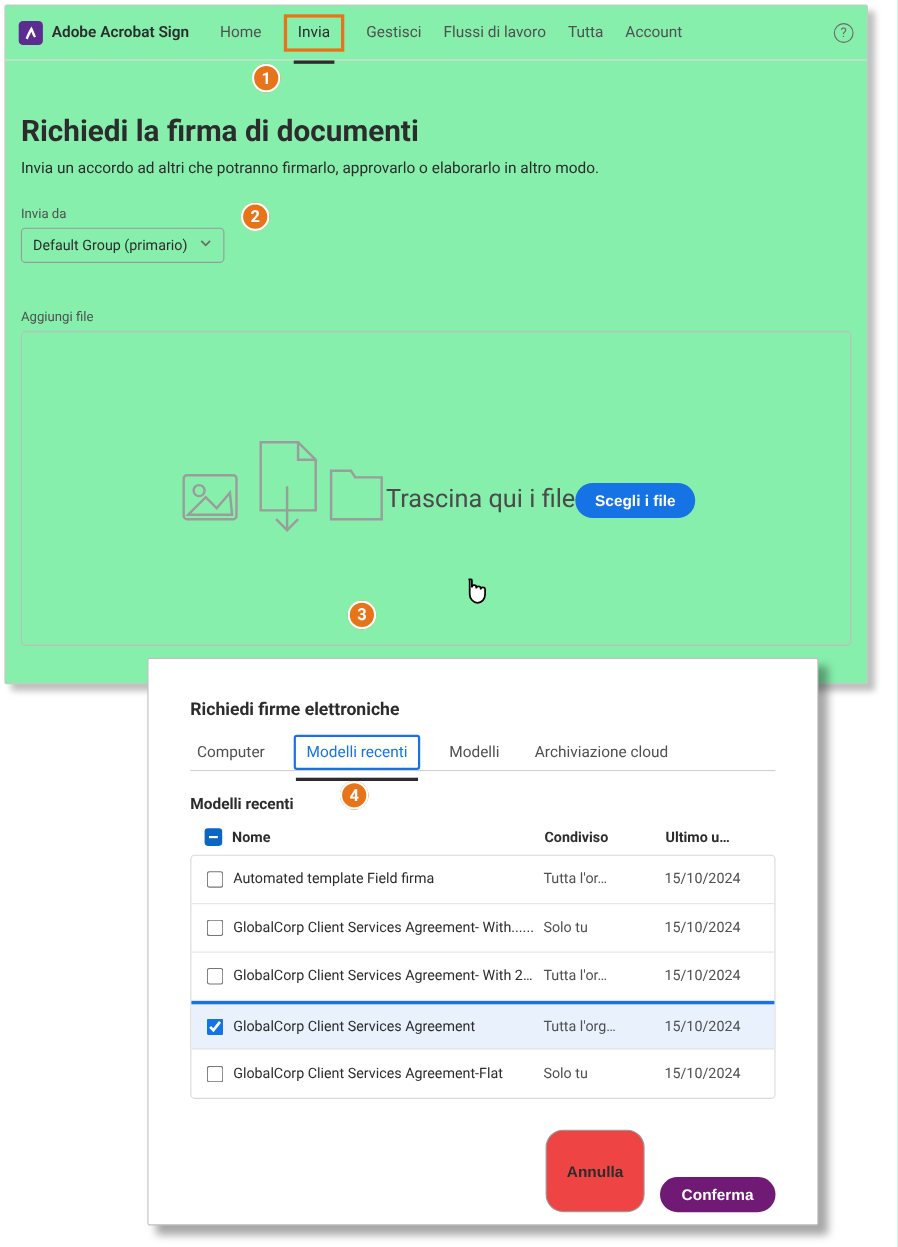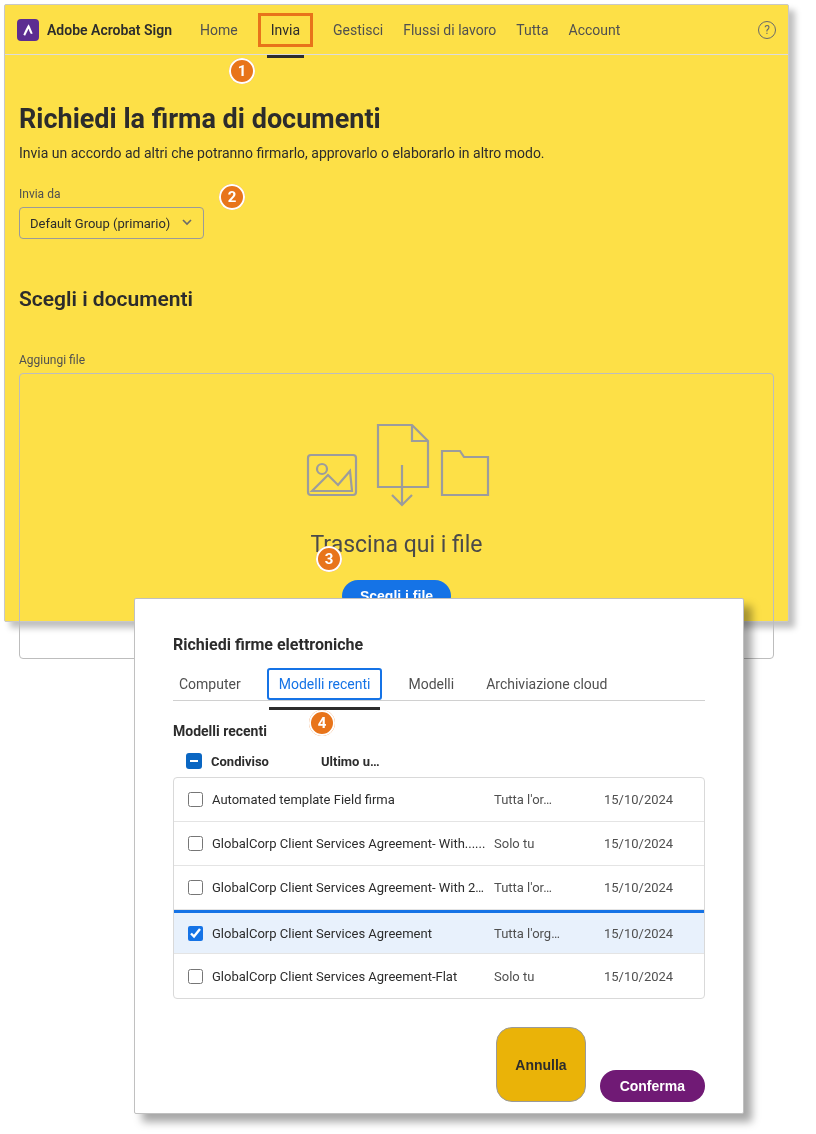--- a/index.html
+++ b/index.html
@@ -10,21 +10,21 @@
       width: 816px;
       height: 1134px;
       position: relative;
     }
     .main-panel {
       position: absolute;
       left: 4px; top: 4px;
       width: 785px; height: 618px;
       border: 1px solid #c8c8c8;
       border-radius: 2px;
-      background: #fde047;
+      background: #86efac;
       box-shadow: 6px 6px 6px rgba(0,0,0,0.25);
     }
     
     .nav {
       display: flex;
       align-items: center;
       height: 50px;
       padding: 0 12px;
       border-bottom: 1px solid #dcdcdc;
       font-size: 14px;
@@ -110,21 +110,21 @@
     .label2{
       font-size: 12px;
       color: #505050;
       margin-top: 42px;
     }
     .dropzone{
       margin-top: 6px;
       border: 1px solid #bdbdbd;
       border-radius: 4px;
       height: 286px;
-      display:flex; flex-direction:column; align-items:center; justify-content:center;
+      display:flex; flex-direction:row; align-items:center; justify-content:center;
       position:relative;
     }
     .drop-icons svg { display:block; }
     .drop-text{
       font-size: 23px;
       color:#4a4a4a;
       margin-top: 18px;
     }
     .choose-btn{
       margin-top: 22px;
@@ -256,21 +256,21 @@
       border-top:3px solid #1573e6;
     }
     .modal-actions{
       display:flex;
       justify-content:flex-end;
       margin-top:28px;
       gap:14px;
     }
     .btn-secondary{
       border:1px solid #9a9a9a;
-      background:#eab308;
+      background:#ef4444;
       border-radius:16px;
       padding:7px 18px;
       font-size:14px;
       font-weight:600;
       color:#2c2c2c;
       cursor:pointer;
     }
     .btn-primary{
       border:none;
       background:#701a75;
@@ -311,21 +311,20 @@
     <div class="label">Invia da</div>
     <div class="select">
       <span>Default Group (primario)</span>
       <span>
         <svg width="12" height="12" viewBox="0 0 12 12">
             <path d="M2 4 L6 8 L10 4" stroke="#6a6a6a" stroke-width="1.6" fill="none"></path>
           </svg>
       </span>
     </div>
 
-    <div class="h2">Scegli i documenti</div>
 
     <div class="label2">Aggiungi file</div>
     <div class="dropzone">
       <div class="drop-icons">
         <svg width="190" height="92" viewBox="0 0 190 92">
           <g fill="none" stroke="#9c9c9c" stroke-width="2.2">
             <rect x="6" y="34" width="48" height="40" rx="3"></rect>
             <circle cx="20" cy="48" r="5"></circle>
             <path d="M10 70 L26 54 L36 64 L48 50 L50 70 Z"></path>
             <path d="M76 4 h34 l16 16 v46 h-50 z"></path>
@@ -362,20 +361,21 @@
   </div>
 
   <div class="section-title">Modelli recenti</div>
 
   <div class="thead">
     <div class="col-check">
       <div class="master-check">
           <span></span>
         </div>
     </div>
+    <div class="col-name">Nome</div>
     <div class="col-shared">Condiviso</div>
     <div class="col-date">Ultimo u…</div>
   </div>
 
   <div class="tbody" id="tbody">
       <div class="row">
         <div class="col-check">
           <input type="checkbox" style="">
         </div>
         <div class="col-name">Automated template Field firma</div>

